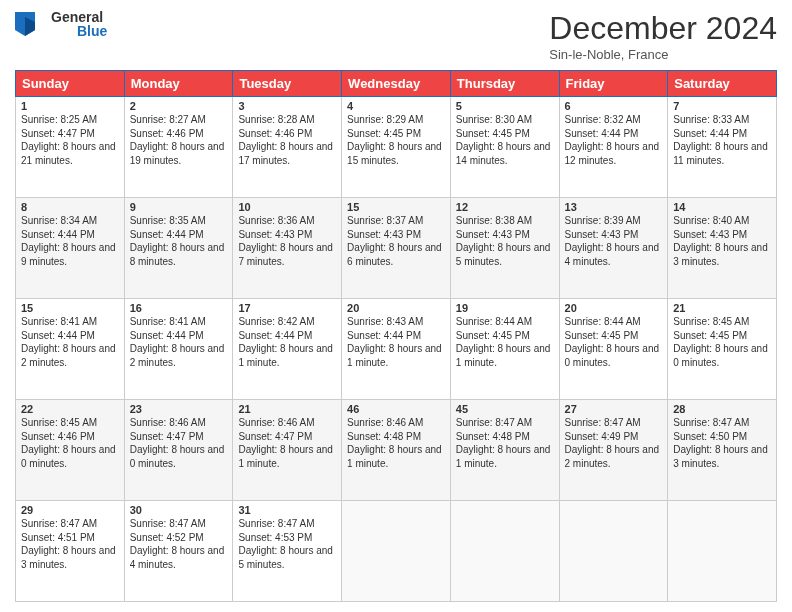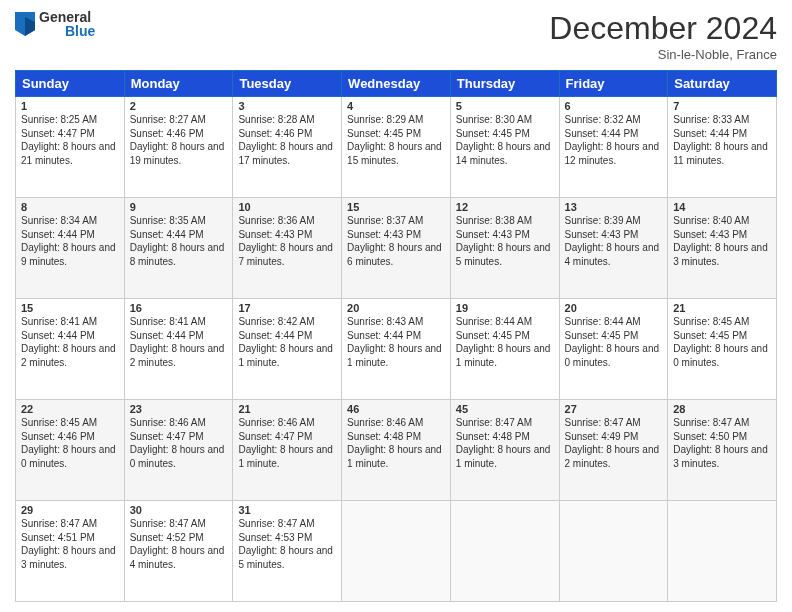--- a/index.html
+++ b/index.html
@@ -19,21 +19,21 @@
     }
     .header {
       display: flex;
       justify-content: space-between;
       align-items: flex-start;
       margin-bottom: 8px;
     }
     .logo {
       display: flex;
       align-items: center;
-      gap: 4px;
+      gap: 16px;
     }
     .logo-text {
       display: flex;
       flex-direction: column;
       line-height: 1;
     }
     .logo-general {
       font-size: 14px;
       font-weight: bold;
       color: #333;
@@ -42,38 +42,38 @@
       font-size: 14px;
       font-weight: bold;
       color: #1a6ebd;
       padding-left: 26px;
     }
     .logo-icon {
       width: 20px;
       height: 24px;
     }
     .title-section {
-      text-align: right;
+      text-align: left;
     }
     .month-title {
       font-size: 32px;
       font-weight: normal;
       color: #333;
     }
     .subtitle {
       font-size: 13px;
       color: #555;
     }
     .calendar {
       width: 100%;
       border-collapse: collapse;
       flex: 1;
     }
     .calendar th {
-      background: #1d4ed8;
+      background: #ef4444;
       color: white;
       text-align: left;
       padding: 5px 6px;
       font-size: 13px;
       font-weight: bold;
       border: 1px solid #1a6ebd;
     }
     .calendar td {
       border: 1px solid #ccc;
       vertical-align: top;

